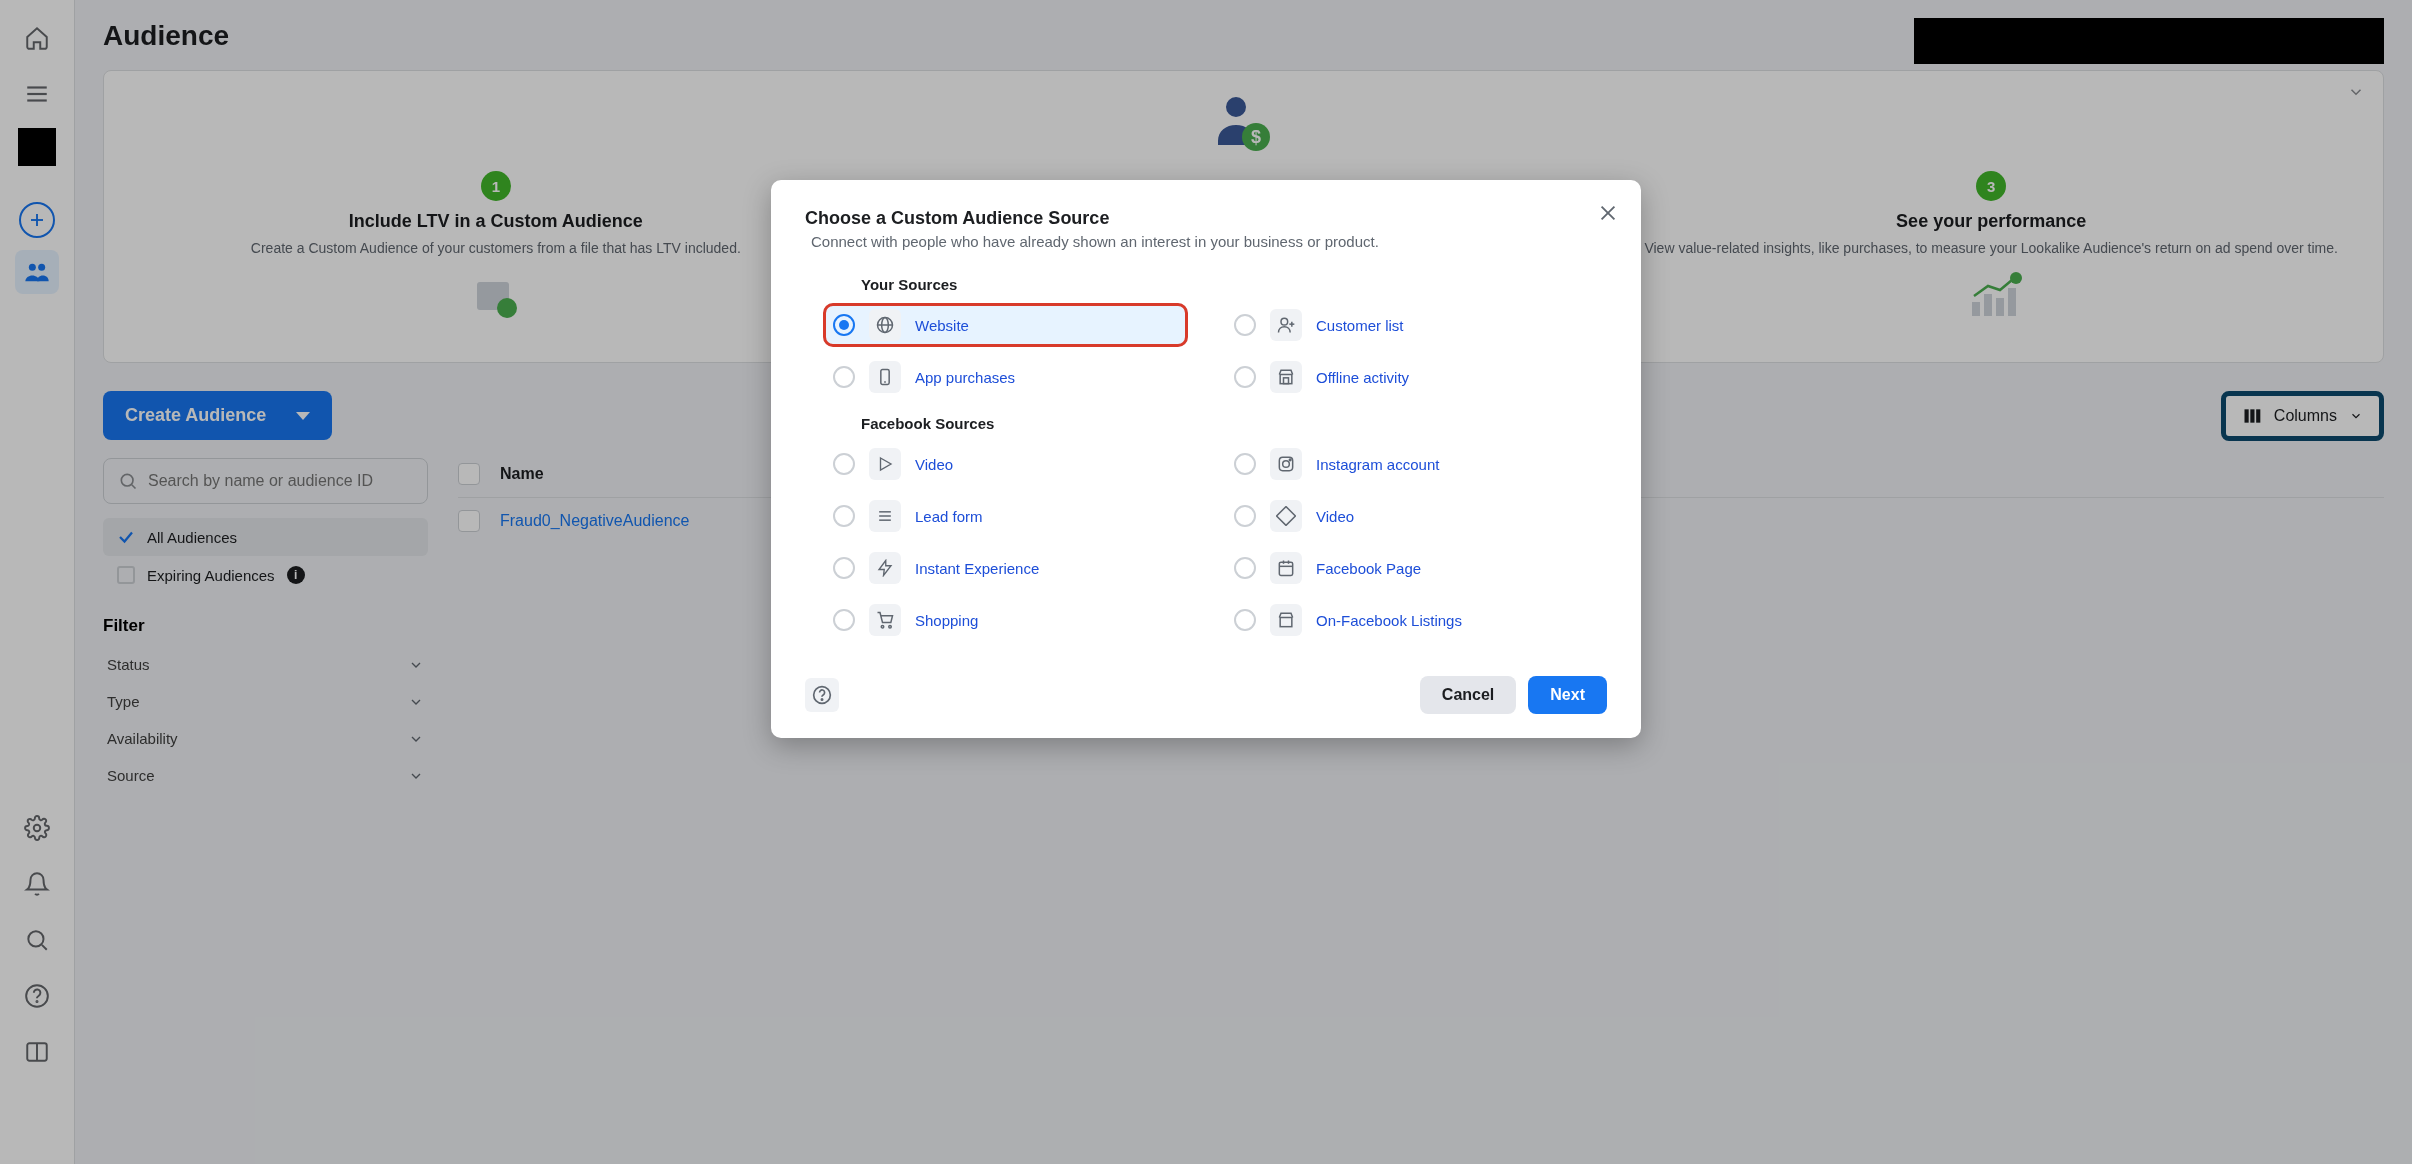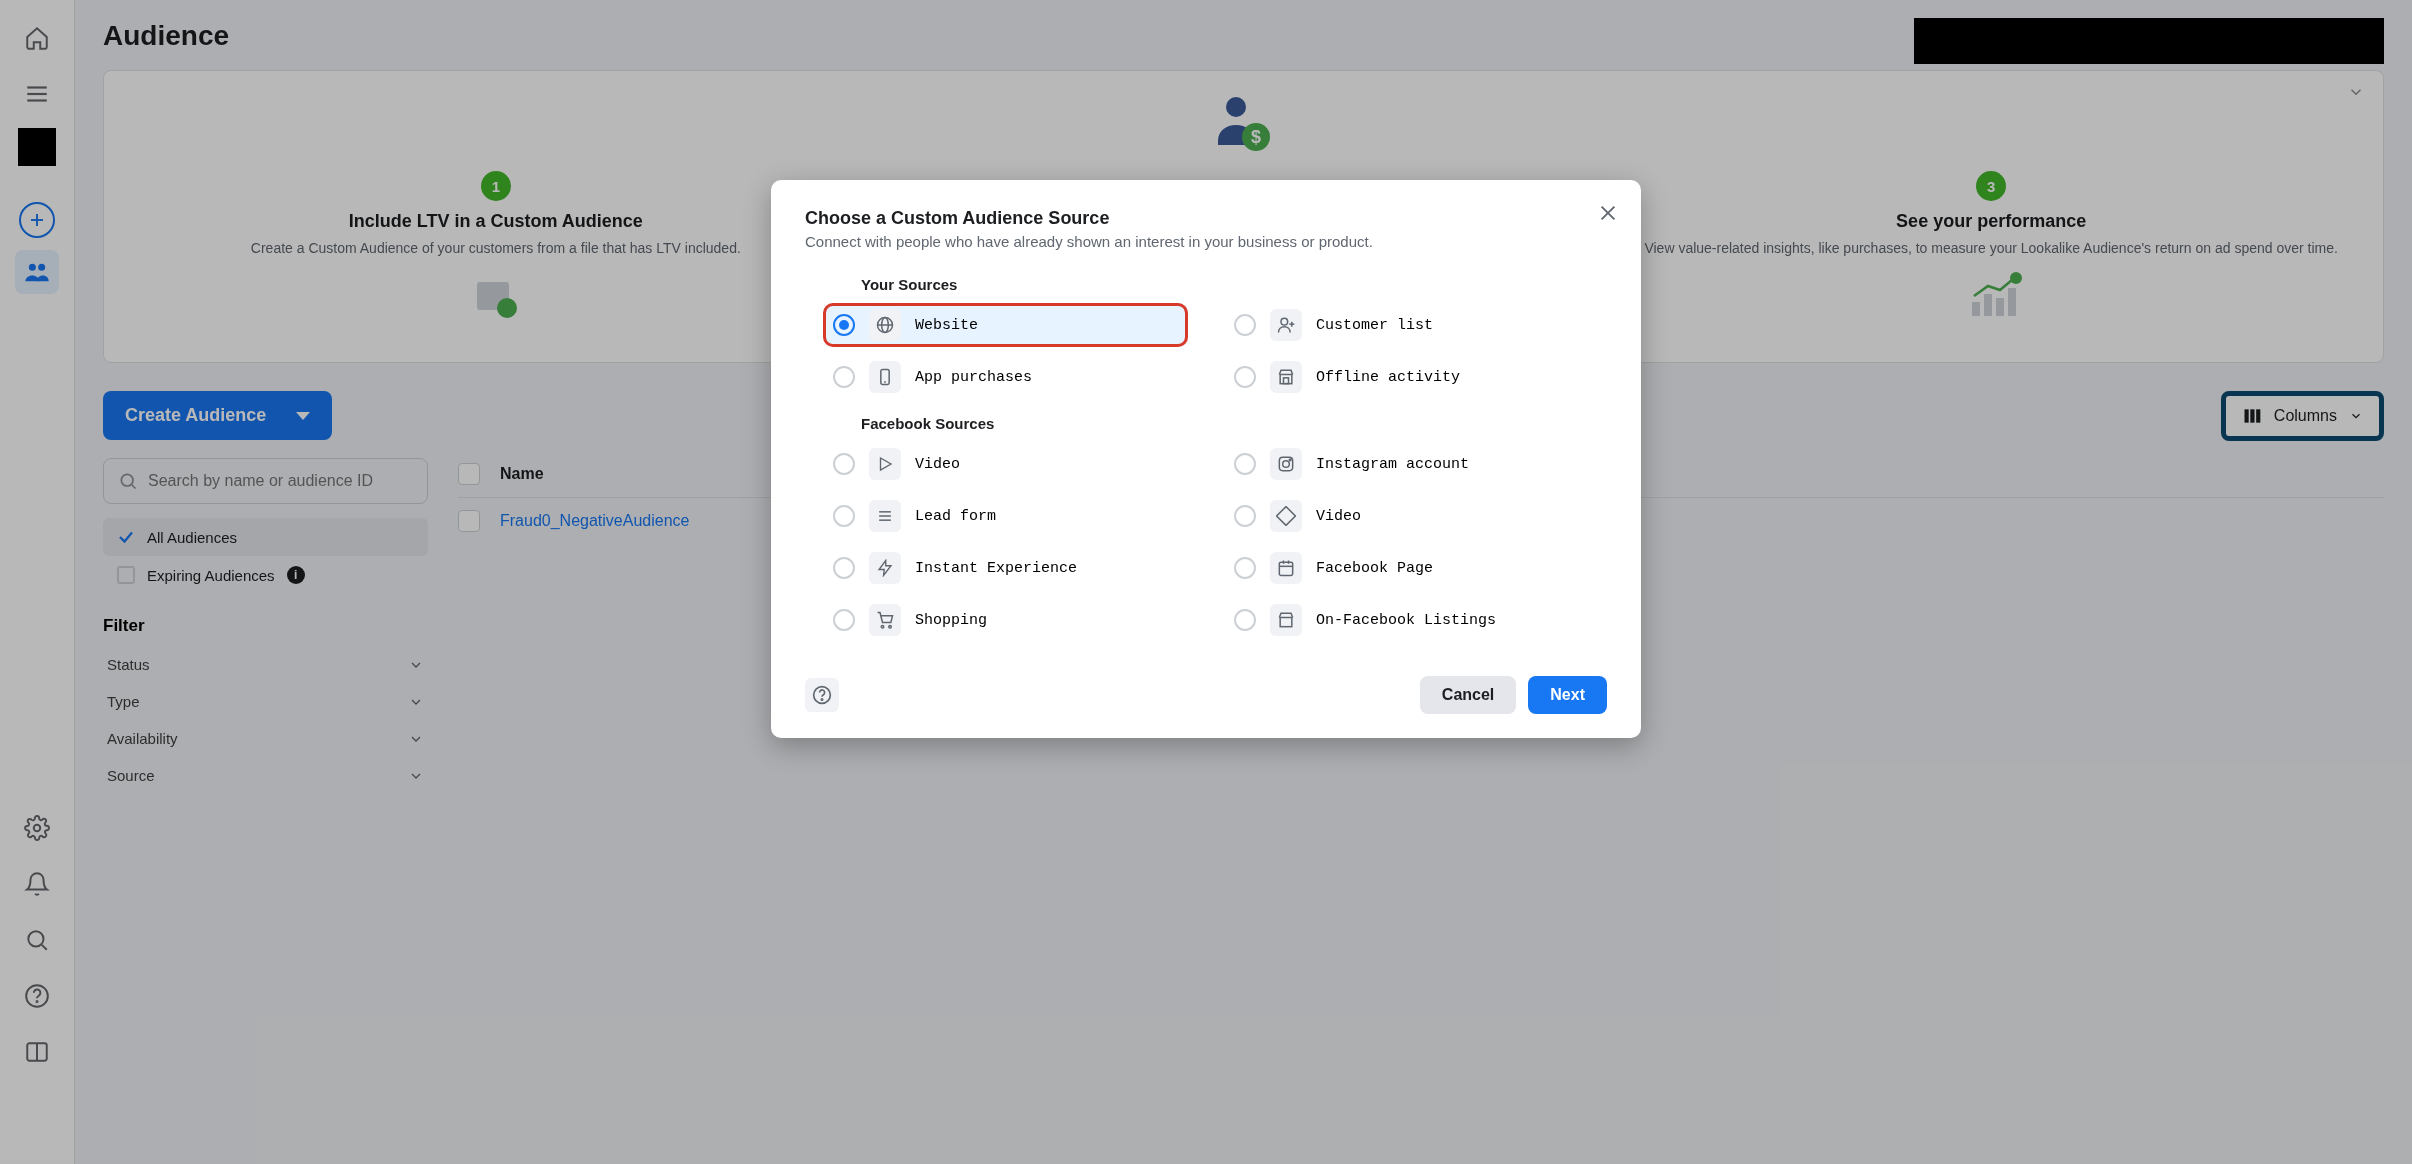--- a/index.html
+++ b/index.html
@@ -55,31 +55,31 @@
     .checkbox { width: 22px; height: 22px; border: 1px solid #ccd0d5; border-radius: 4px; background: #fff; cursor: pointer; }
     .th { font-size: 16px; font-weight: 700; color: #1c1e21; }
     .table-row { display: flex; align-items: center; gap: 20px; padding: 12px 0; border-bottom: 1px solid #f0f2f5; }
     .row-link { color: #1877f2; font-size: 16px; cursor: pointer; }
 
     
     .overlay { position: absolute; inset: 0; background: rgba(0,0,0,0.28); display: flex; align-items: flex-start; justify-content: center; padding-top: 180px; }
     .modal { width: 870px; background: #fff; border-radius: 10px; box-shadow: 0 8px 28px rgba(0,0,0,0.28); padding: 28px 34px 24px; position: relative; }
     .modal-close { position: absolute; right: 22px; top: 22px; cursor: pointer; color: #606770; }
     .modal-title { font-size: 18px; font-weight: 700; color: #1c1e21; margin-bottom: 4px; }
-    .modal-desc { font-size: 15px; color: #606770; margin-bottom: 26px; }
+    .modal-desc { font-size: 15px; color: #606770; margin-bottom: 26px; margin-left: 6px; }
     .section-label { font-size: 15px; font-weight: 700; color: #1c1e21; margin: 8px 0 10px 56px; }
     .sources-grid { display: grid; grid-template-columns: 1fr 1fr; column-gap: 36px; row-gap: 8px; padding: 0 18px 8px; }
     .source-item { display: flex; align-items: center; gap: 14px; padding: 6px 10px; border-radius: 8px; cursor: pointer; }
     .source-item.selected { background: #e7f3ff; }
     .source-item.highlight-ring { outline: 3px solid #d83a2a; outline-offset: -3px; border-radius: 10px; }
     .radio { width: 22px; height: 22px; border: 2px solid #ccd0d5; border-radius: 50%; display: flex; align-items: center; justify-content: center; flex-shrink: 0; }
     .radio.on { border-color: #1877f2; }
     .radio.on::after { content: ""; width: 10px; height: 10px; background: #1877f2; border-radius: 50%; }
     .src-icon { width: 32px; height: 32px; border-radius: 6px; background: #f0f2f5; display: flex; align-items: center; justify-content: center; color: #606770; flex-shrink: 0; }
-    .src-label { font-size: 15px; color: #000000; font-family: Liberation Mono, monospace; }
+    .src-label { font-size: 15px; color: #1d4ed8; }
     .modal-footer { display: flex; align-items: center; margin-top: 26px; }
     .help-btn { width: 34px; height: 34px; border-radius: 6px; background: #f0f2f5; display: flex; align-items: center; justify-content: center; color: #606770; cursor: pointer; }
     .footer-actions { margin-left: auto; display: flex; gap: 12px; }
     .btn { border-radius: 8px; padding: 10px 22px; font-size: 16px; font-weight: 600; cursor: pointer; border: none; }
     .btn.secondary { background: #e4e6eb; color: #1c1e21; }
     .btn.primary { background: #1877f2; color: #fff; }
 
     svg { display: block; }
   </style>
 </head>

